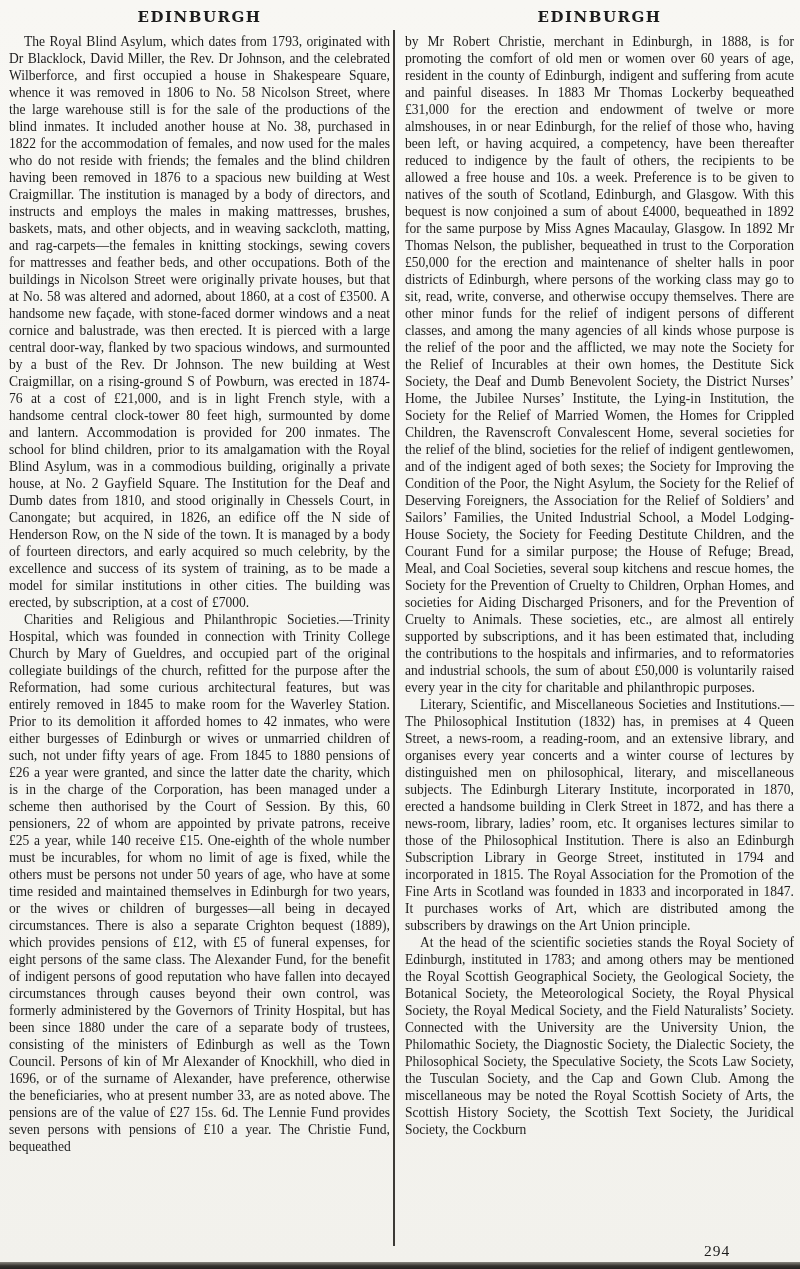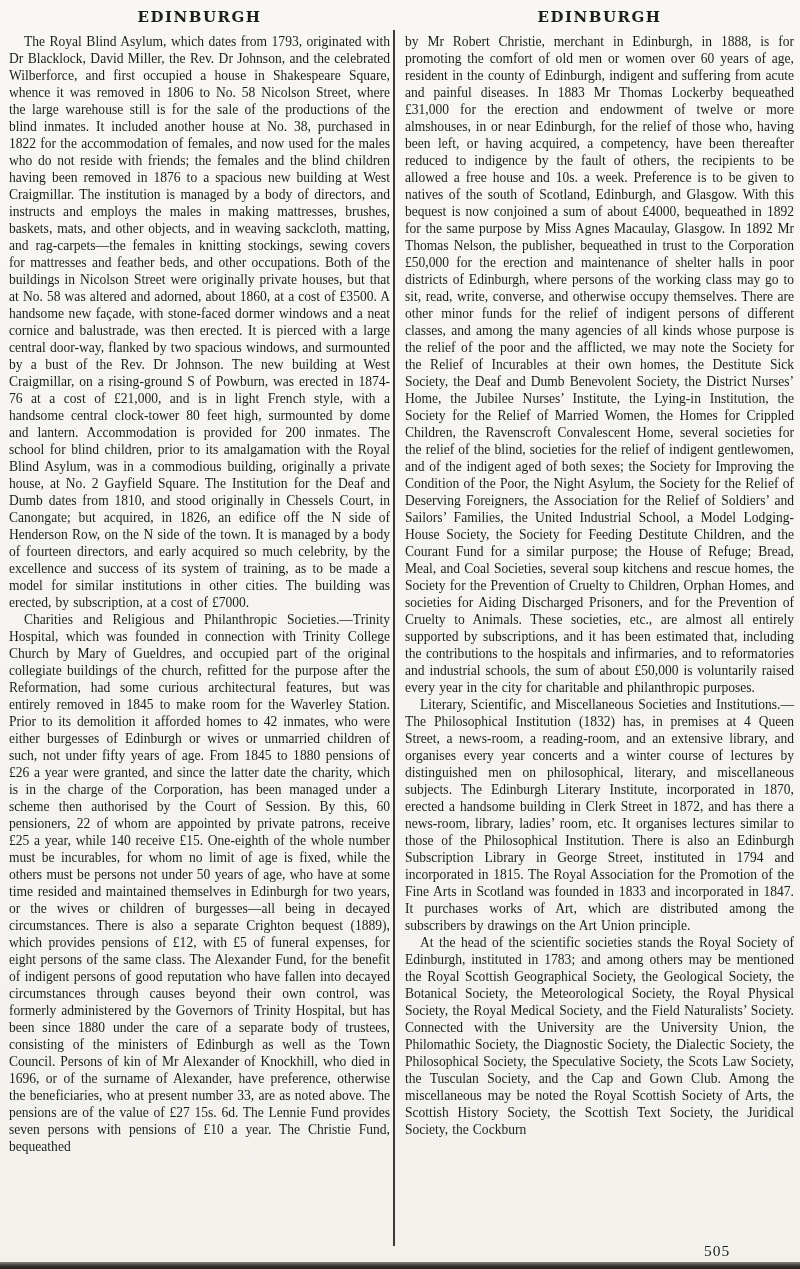--- a/index.html
+++ b/index.html
@@ -75,17 +75,17 @@
 
   <div class="column right">
     <div class="running-head">EDINBURGH</div>
     <div class="col-text">
         <p class=""><span>by Mr Robert Christie, merchant in Edinburgh, in 1888, is for promoting the comfort of old men or women over 60 years of age, resident in the county of Edinburgh, indigent and suffering from acute and painful diseases. In 1883 Mr Thomas Lockerby bequeathed £31,000 for the erection and endowment of twelve or more almshouses, in or near Edinburgh, for the relief of those who, having been left, or having acquired, a competency, have been thereafter reduced to indigence by the fault of others, the recipients to be allowed a free house and 10s. a week. Preference is to be given to natives of the south of Scotland, Edinburgh, and Glasgow. With this bequest is now conjoined a sum of about £4000, bequeathed in 1892 for the same purpose by Miss Agnes Macaulay, Glasgow. In 1892 Mr Thomas Nelson, the publisher, bequeathed in trust to the Corporation £50,000 for the erection and maintenance of shelter halls in poor districts of Edinburgh, where persons of the working class may go to sit, read, write, converse, and otherwise occupy themselves. There are other minor funds for the relief of indigent persons of different classes, and among the many agencies of all kinds whose purpose is the relief of the poor and the afflicted, we may note the Society for the Relief of Incurables at their own homes, the Destitute Sick Society, the Deaf and Dumb Benevolent Society, the District Nurses’ Home, the Jubilee Nurses’ Institute, the Lying-in Institution, the Society for the Relief of Married Women, the Homes for Crippled Children, the Ravenscroft Convalescent Home, several societies for the relief of the blind, societies for the relief of indigent gentlewomen, and of the indigent aged of both sexes; the Society for Improving the Condition of the Poor, the Night Asylum, the Society for the Relief of Deserving Foreigners, the Association for the Relief of Soldiers’ and Sailors’ Families, the United Industrial School, a Model Lodging-House Society, the Society for Feeding Destitute Children, and the </span><span class="italic">Courant</span><span> Fund for a similar purpose; the House of Refuge; Bread, Meal, and Coal Societies, several soup kitchens and rescue homes, the Society for the Prevention of Cruelty to Children, Orphan Homes, and societies for Aiding Discharged Prisoners, and for the Prevention of Cruelty to Animals. These societies, etc., are almost all entirely supported by subscriptions, and it has been estimated that, including the contributions to the hospitals and infirmaries, and to reformatories and industrial schools, the sum of about £50,000 is voluntarily raised every year in the city for charitable and philanthropic purposes.</span></p>
         <p class="indent"><span class="italic">Literary, Scientific, and Miscellaneous Societies and Institutions.—</span><span>The Philosophical Institution (1832) has, in premises at 4 Queen Street, a news-room, a reading-room, and an extensive library, and organises every year concerts and a winter course of lectures by distinguished men on philosophical, literary, and miscellaneous subjects. The Edinburgh Literary Institute, incorporated in 1870, erected a handsome building in Clerk Street in 1872, and has there a news-room, library, ladies’ room, etc. It organises lectures similar to those of the Philosophical Institution. There is also an Edinburgh Subscription Library in George Street, instituted in 1794 and incorporated in 1815. The Royal Association for the Promotion of the Fine Arts in Scotland was founded in 1833 and incorporated in 1847. It purchases works of Art, which are distributed among the subscribers by drawings on the Art Union principle.</span></p>
         <p class="indent"><span>At the head of the scientific societies stands the Royal Society of Edinburgh, instituted in 1783; and among others may be mentioned the Royal Scottish Geographical Society, the Geological Society, the Botanical Society, the Meteorological Society, the Royal Physical Society, the Royal Medical Society, and the Field Naturalists’ Society. Connected with the University are the University Union, the Philomathic Society, the Diagnostic Society, the Dialectic Society, the Philosophical Society, the Speculative Society, the Scots Law Society, the Tusculan Society, and the Cap and Gown Club. Among the miscellaneous may be noted the Royal Scottish Society of Arts, the Scottish History Society, the Scottish Text Society, the Juridical Society, the Cockburn</span></p>
       </div>
   </div>
 
-  <div class="page-number">505</div>
+  <div class="page-number">294</div>
 
   <div class="bottom-bar"></div>
 
 </div>
 
 </body></html>

